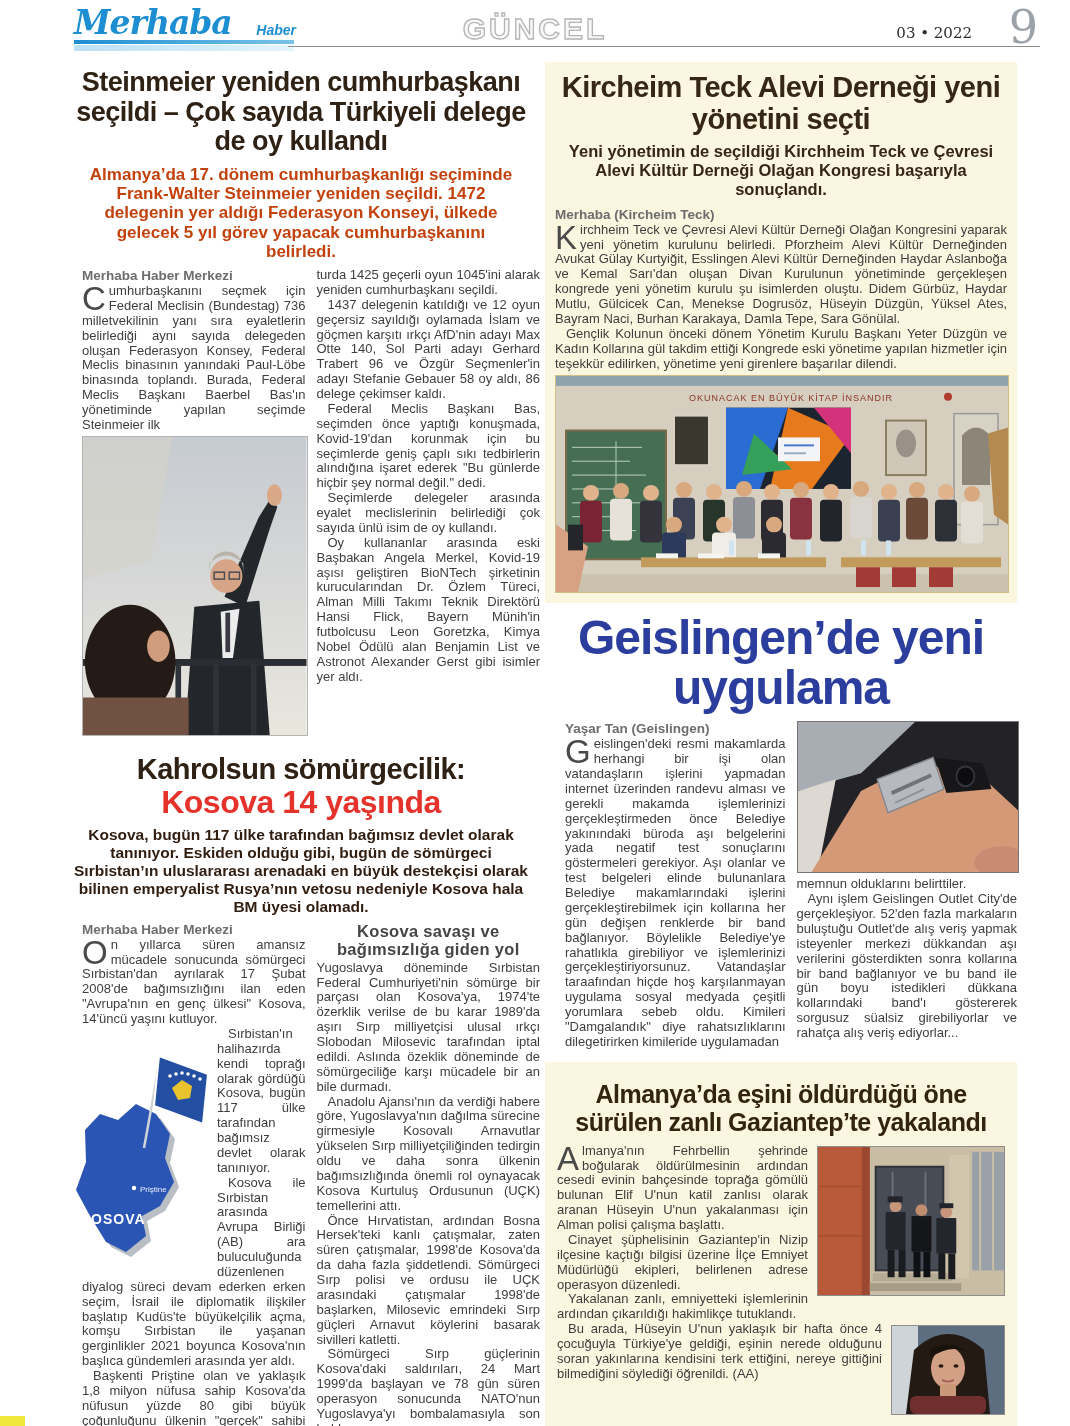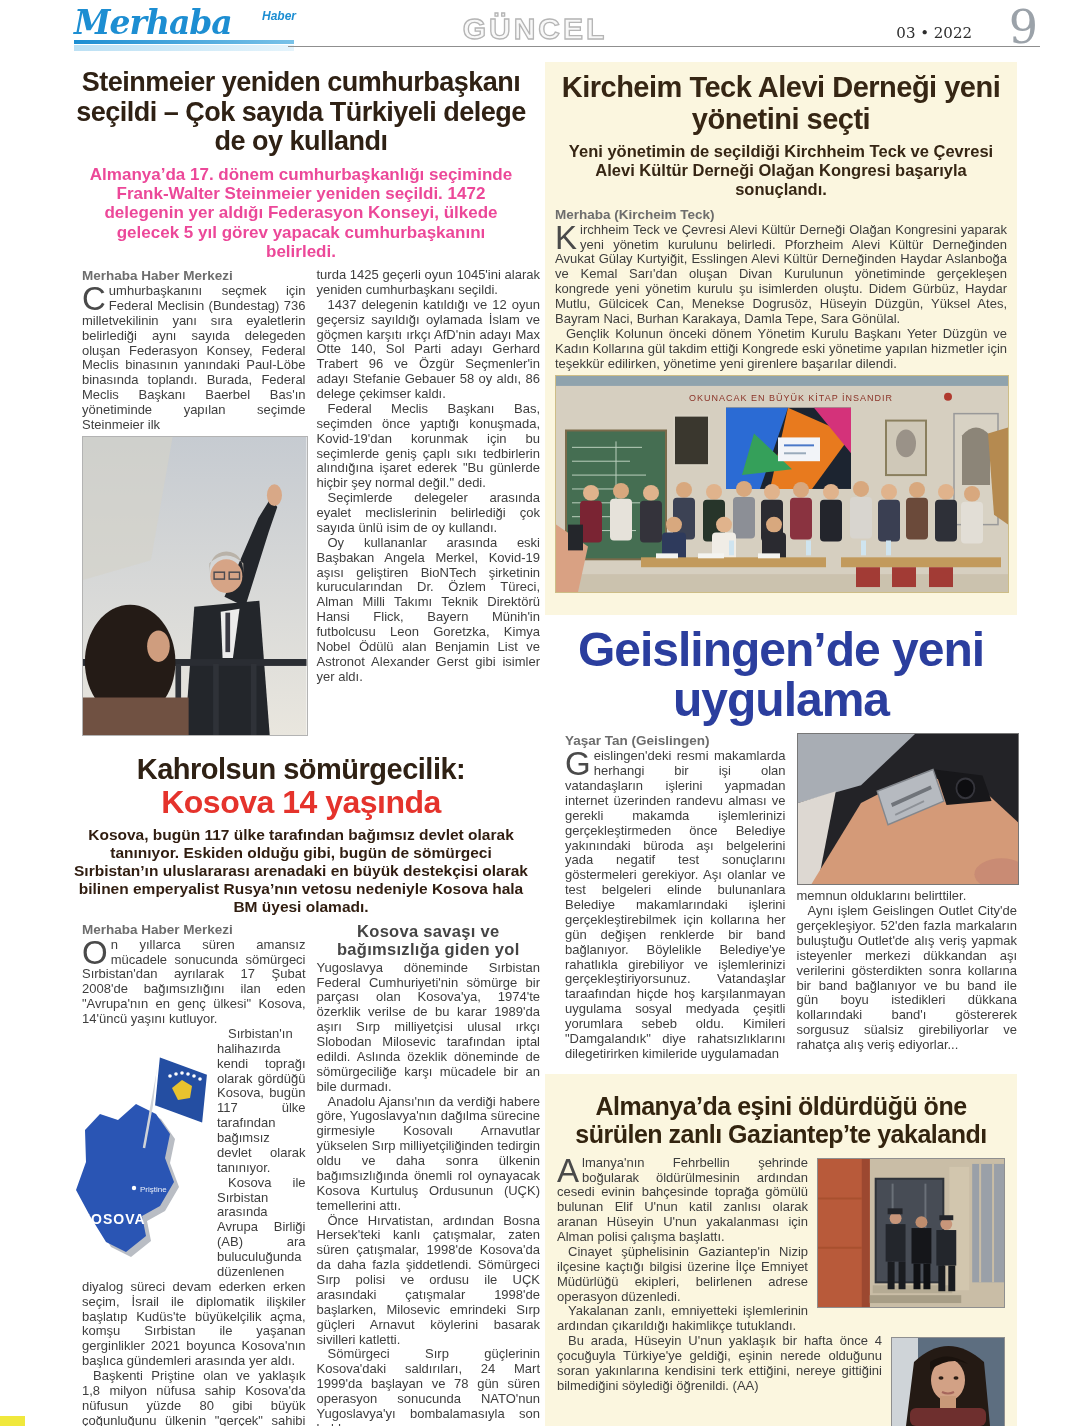--- a/index.html
+++ b/index.html
@@ -4,21 +4,21 @@
 <style>
   html,body{margin:0;padding:0;background:#ffffff;}
   .page{position:relative;width:1070px;height:1426px;background:#fff;overflow:hidden;
         font-family:"Liberation Sans","DejaVu Sans",sans-serif;color:#3e3e3e;}
   
   .masthead{position:absolute;left:0;top:0;width:1070px;height:56px;}
   .head-rule{position:absolute;left:288px;top:46px;width:752px;border-top:1.5px solid #8f8f8f;}
   .logo-wrap{position:absolute;left:74px;top:6px;width:220px;}
   .logo-text{font-family:"DejaVu Serif","Liberation Serif",serif;font-style:italic;font-weight:bold;
              font-size:33px;color:#1d8ed2;letter-spacing:-1px;line-height:1;}
-  .logo-sub{position:absolute;right:-2px;top:3px;font-size:12px;color:#1d8ed2;font-style:italic;font-weight:bold;}
+  .logo-sub{position:absolute;right:-2px;top:16px;font-size:14px;color:#1d8ed2;font-style:italic;font-weight:bold;}
   .logo-bar{height:4px;background:linear-gradient(90deg,#1d8ed2,#79c2e8);margin-top:1px;}
   .logo-reflect{height:6px;background:linear-gradient(90deg,#9fd3ef,#d9effa);opacity:.7;margin-top:1px;}
   .section-title{position:absolute;left:0;right:0;top:12px;text-align:center;font-weight:bold;
                  font-size:30px;letter-spacing:3px;color:#f8f8f8;-webkit-text-stroke:1.3px #b5b5b5;
                  text-shadow:0 0 1px #cfcfcf;}
   .issue-date{position:absolute;right:98px;top:24px;font-family:"DejaVu Serif","Liberation Serif",serif;
               font-size:15px;color:#2d2d2d;}
   .page-number{position:absolute;right:32px;top:0px;font-family:"DejaVu Serif","Liberation Serif",serif;
                font-size:46px;color:#9ba2a9;}
   
@@ -27,29 +27,29 @@
   .cols{display:flex;gap:11px;padding-left:20px;}
   .col{flex:1;min-width:0;}
   .col::after{content:"";display:block;clear:both;}
   
   h1,h2{margin:0;}
   .byline{font-weight:bold;color:#6d6d6d;font-size:13.5px;margin-bottom:1px;}
   p.body{margin:0;font-size:13px;line-height:1.145;text-align:justify;text-indent:11px;color:#3e3e3e;}
   p.noind{text-indent:0;}
   .dropcap{float:left;font-size:33px;line-height:27px;padding:1px 3px 0 0;color:#4a4a4a;}
   .st-h{font-size:27px;line-height:1.1;text-align:center;color:#2f2114;letter-spacing:-.5px;margin:6px 0 8px;}
-  .st-sub{font-size:17px;font-weight:bold;color:#ec4899;text-align:center;line-height:1.13;margin:0 21px 7px;}
+  .st-sub{font-size:17px;font-weight:bold;color:#c2410c;text-align:center;line-height:1.13;margin:0 21px 7px;}
   .st-photo{width:100%;height:298px;border:1px solid #b3b3b3;margin-top:3px;display:block;}
   .ko-h1{font-size:29px;line-height:1.05;text-align:center;color:#2f2114;letter-spacing:-.5px;margin:18px 0 0;}
   .ko-h2{font-size:32px;line-height:1.05;text-align:center;color:#e5332c;letter-spacing:-.5px;margin:2px 0 6px;}
   .ko-sub{font-size:15.5px;font-weight:bold;color:#301d10;text-align:center;line-height:1.16;margin:0 6px 6px;}
   .map-float{float:left;width:150px;height:238px;margin:3px 7px 2px -22px;}
   .k2-heading{text-align:center;font-weight:bold;font-size:16.5px;color:#454545;line-height:1.12;
               letter-spacing:.3px;margin-bottom:2px;}
-  .ybox{background:#fbf6df;padding:6px 10px 22px;}
+  .ybox{background:#fbf6df;padding:6px 10px 10px;}
   .kt-h{font-size:29px;line-height:1.1;text-align:center;color:#362614;letter-spacing:-.5px;margin:4px 0 6px;}
   .kt-sub{font-size:16.5px;font-weight:bold;color:#362614;text-align:center;line-height:1.15;margin:0 9px 8px;}
   .rbody{font-size:13.2px;}
   .group-photo{width:100%;height:216px;border:1px solid #cdbd86;margin-top:4px;display:block;background:#d6cfc0;}
   .ge-h{font-size:48px;font-weight:bold;color:#2b3e9e;text-align:center;line-height:1.04;
         letter-spacing:-1px;margin:10px 0 8px;}
   .wrist-photo{width:100%;height:150px;display:block;margin-bottom:4px;border:1px solid #777;}
   .ybox2{margin-top:12px;padding:16px 12px 12px;}
   .gz-h{font-size:25px;line-height:1.12;text-align:center;color:#33240f;letter-spacing:-.5px;margin:2px 0 8px;}
   .gz-body::after{content:"";display:block;clear:both;}

